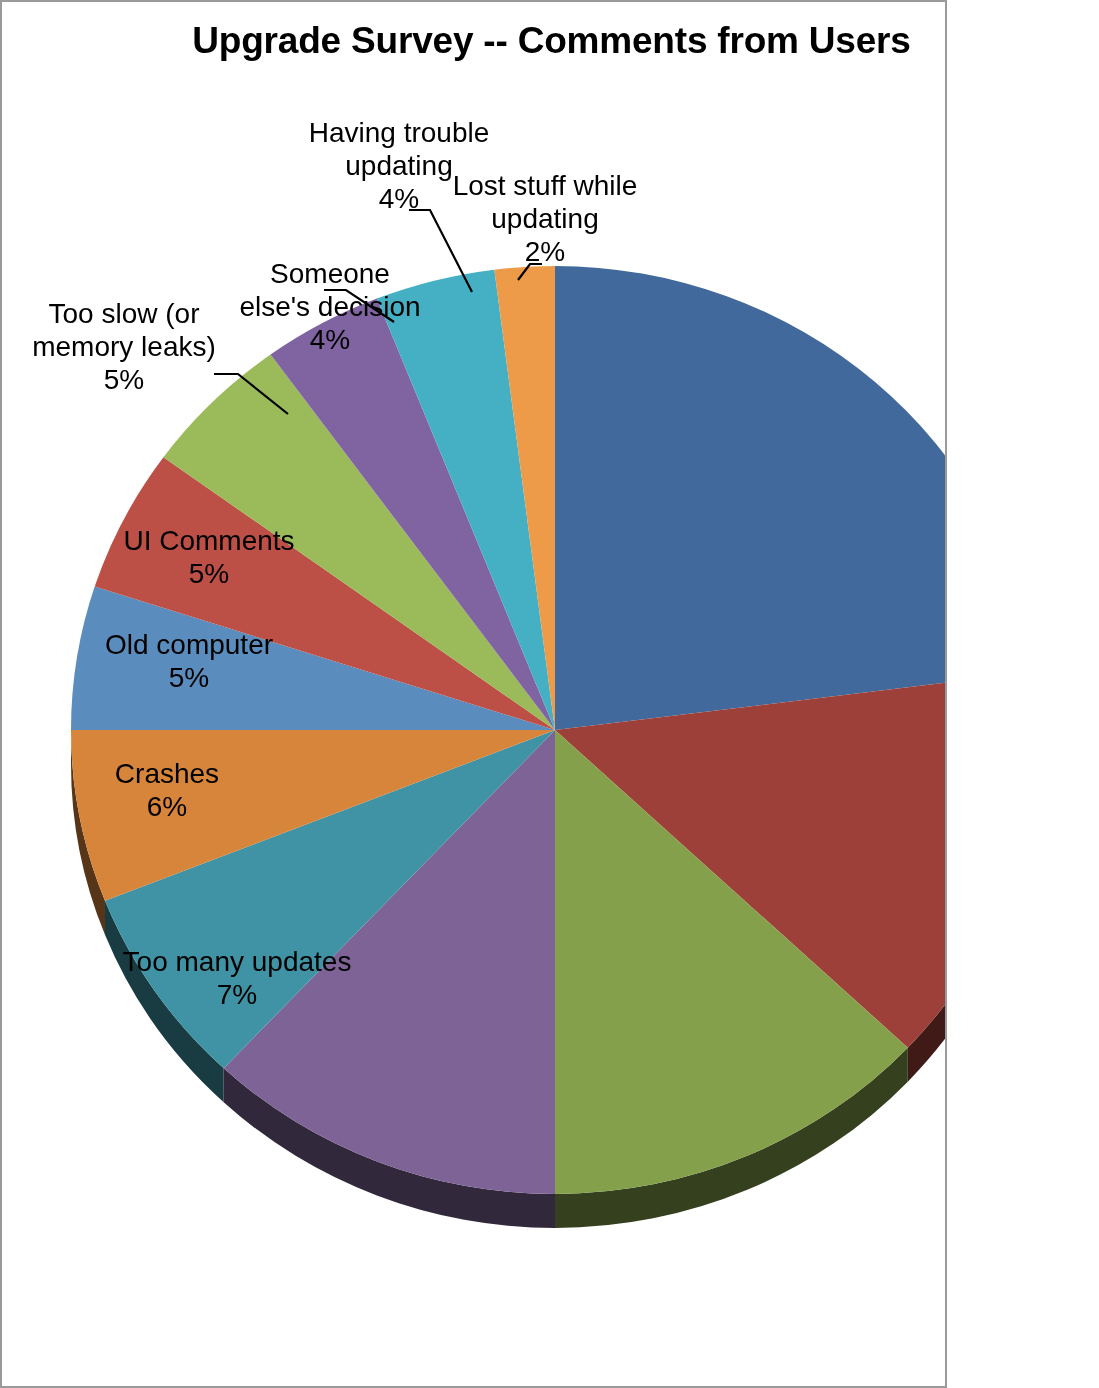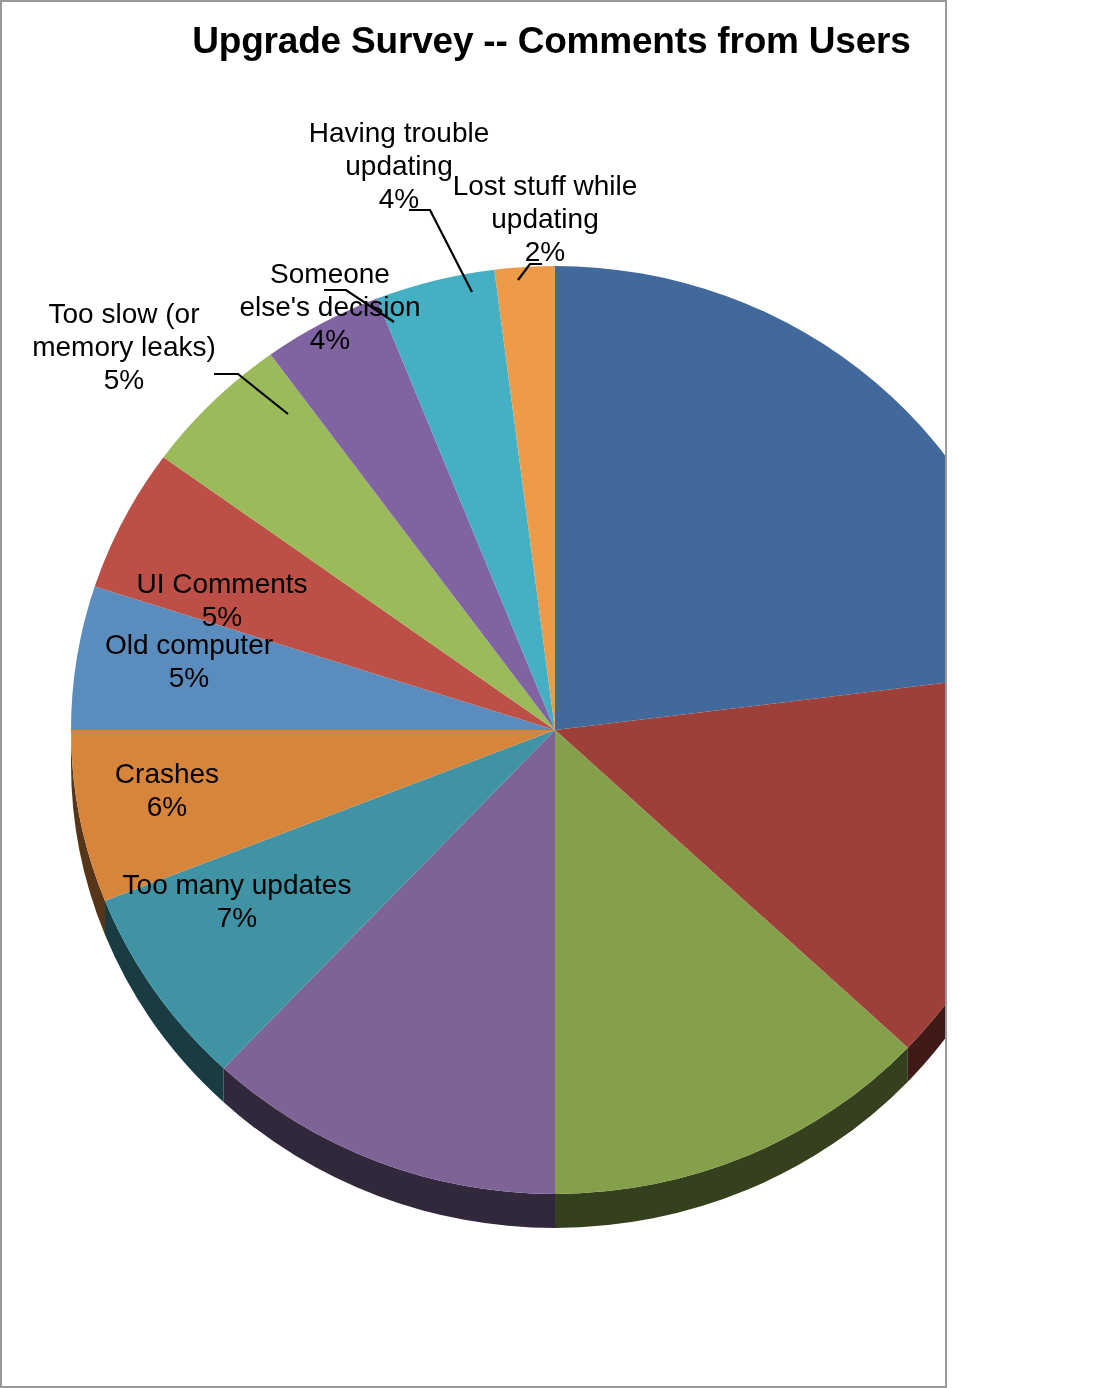--- a/index.html
+++ b/index.html
@@ -44,24 +44,24 @@
     line-height: 1.18;
     color: #000000;
     text-align: center;
     font-family: "Liberation Sans", sans-serif;
     white-space: pre-line;
   }
   .lbl-addons      { left: 672px; top: 383px; width: 290px; }
   .lbl-notime      { left: 820px; top: 798px; width: 230px; }
   .lbl-notcompat   { left: 578px; top: 998px; width: 240px; }
   .lbl-nothing     { left: 262px; top: 1056px; width: 260px; }
-  .lbl-toomany     { left: 110px; top: 866px; width: 250px; }
+  .lbl-toomany     { left: 110px; top: 943px; width: 250px; }
   .lbl-crashes     { left: 60px;  top: 755px; width: 210px; }
   .lbl-oldcomp     { left: 62px;  top: 626px; width: 250px; }
-  .lbl-uicomments  { left: 110px; top: 522px; width: 220px; margin-top: 43px; }
+  .lbl-uicomments  { left: 97px; top: 522px; width: 220px; }
   .lbl-tooslow     { left: 12px;  top: 295px; width: 220px; }
   .lbl-someone     { left: 218px; top: 208px; width: 220px; margin-top: 47px; }
   .lbl-havingtrbl  { left: 292px; top: 114px; width: 210px; }
   .lbl-loststuff   { left: 443px; top: 167px; width: 200px; }
 </style>
 </head>
 <body>
 
 <div id="chart-frame">
 

